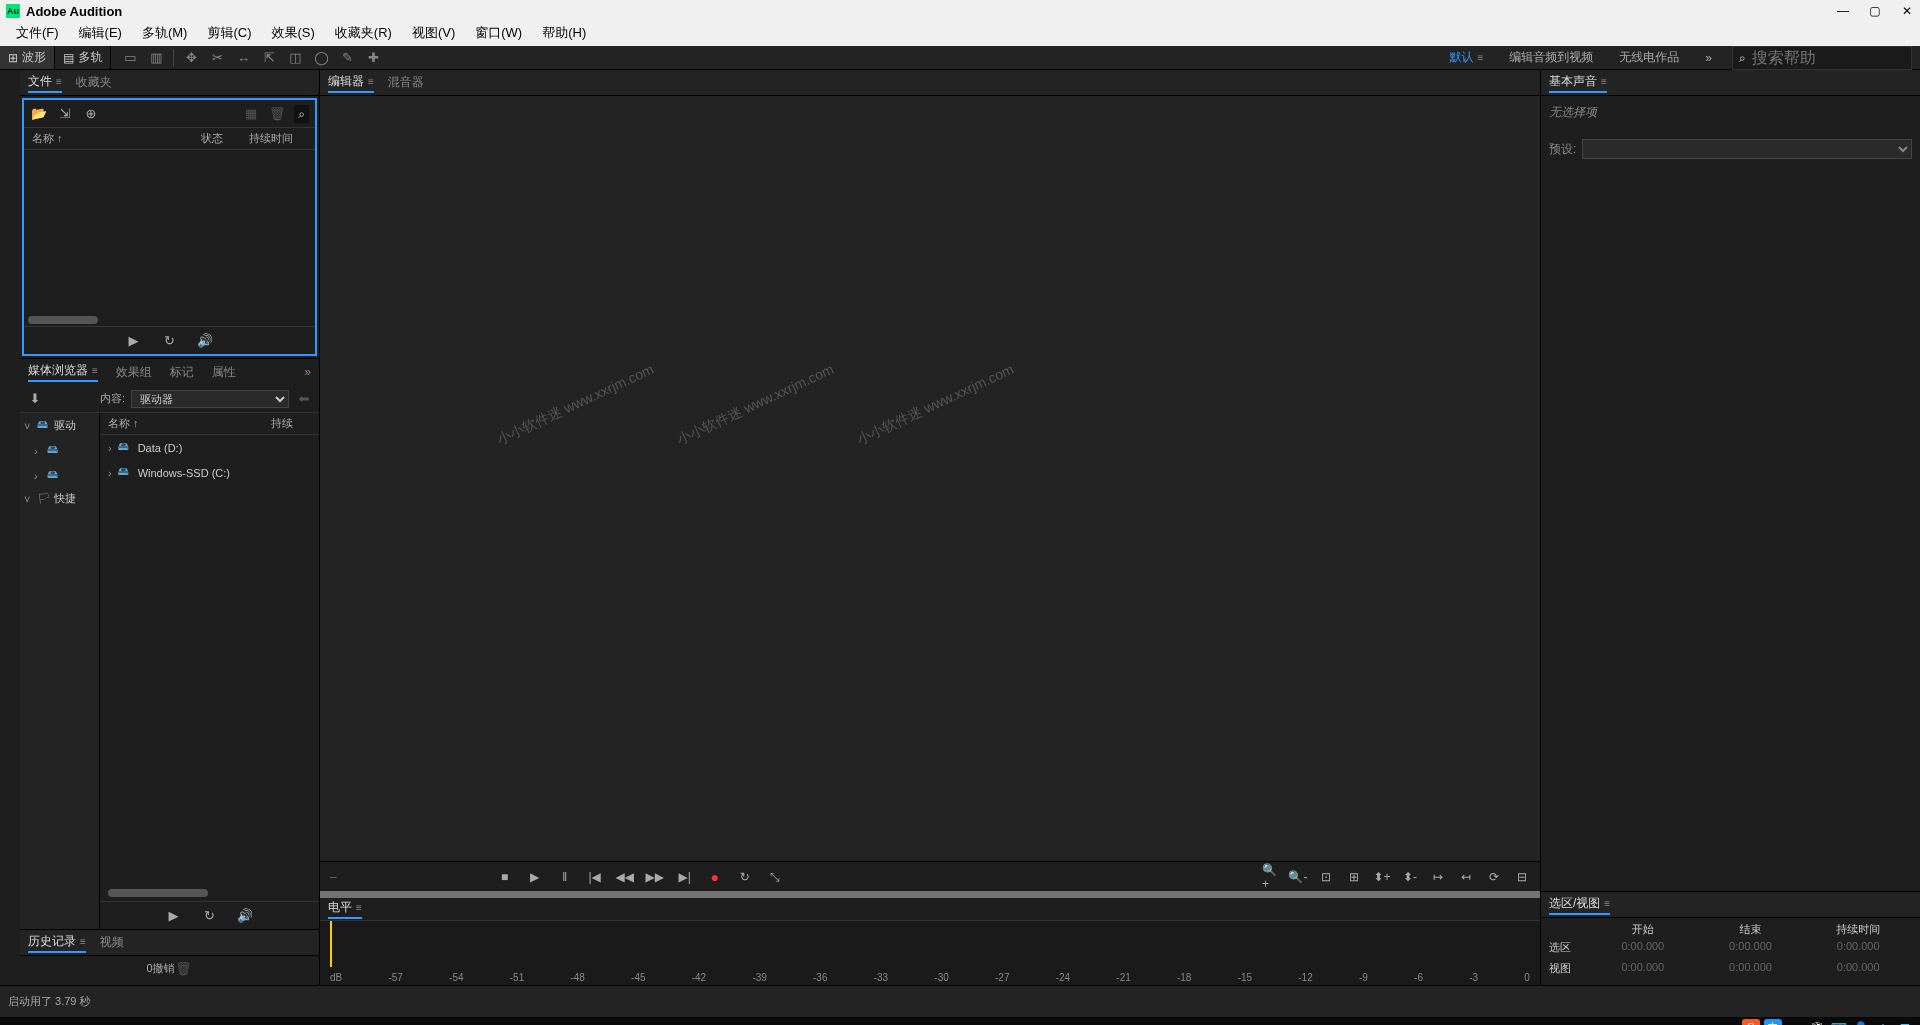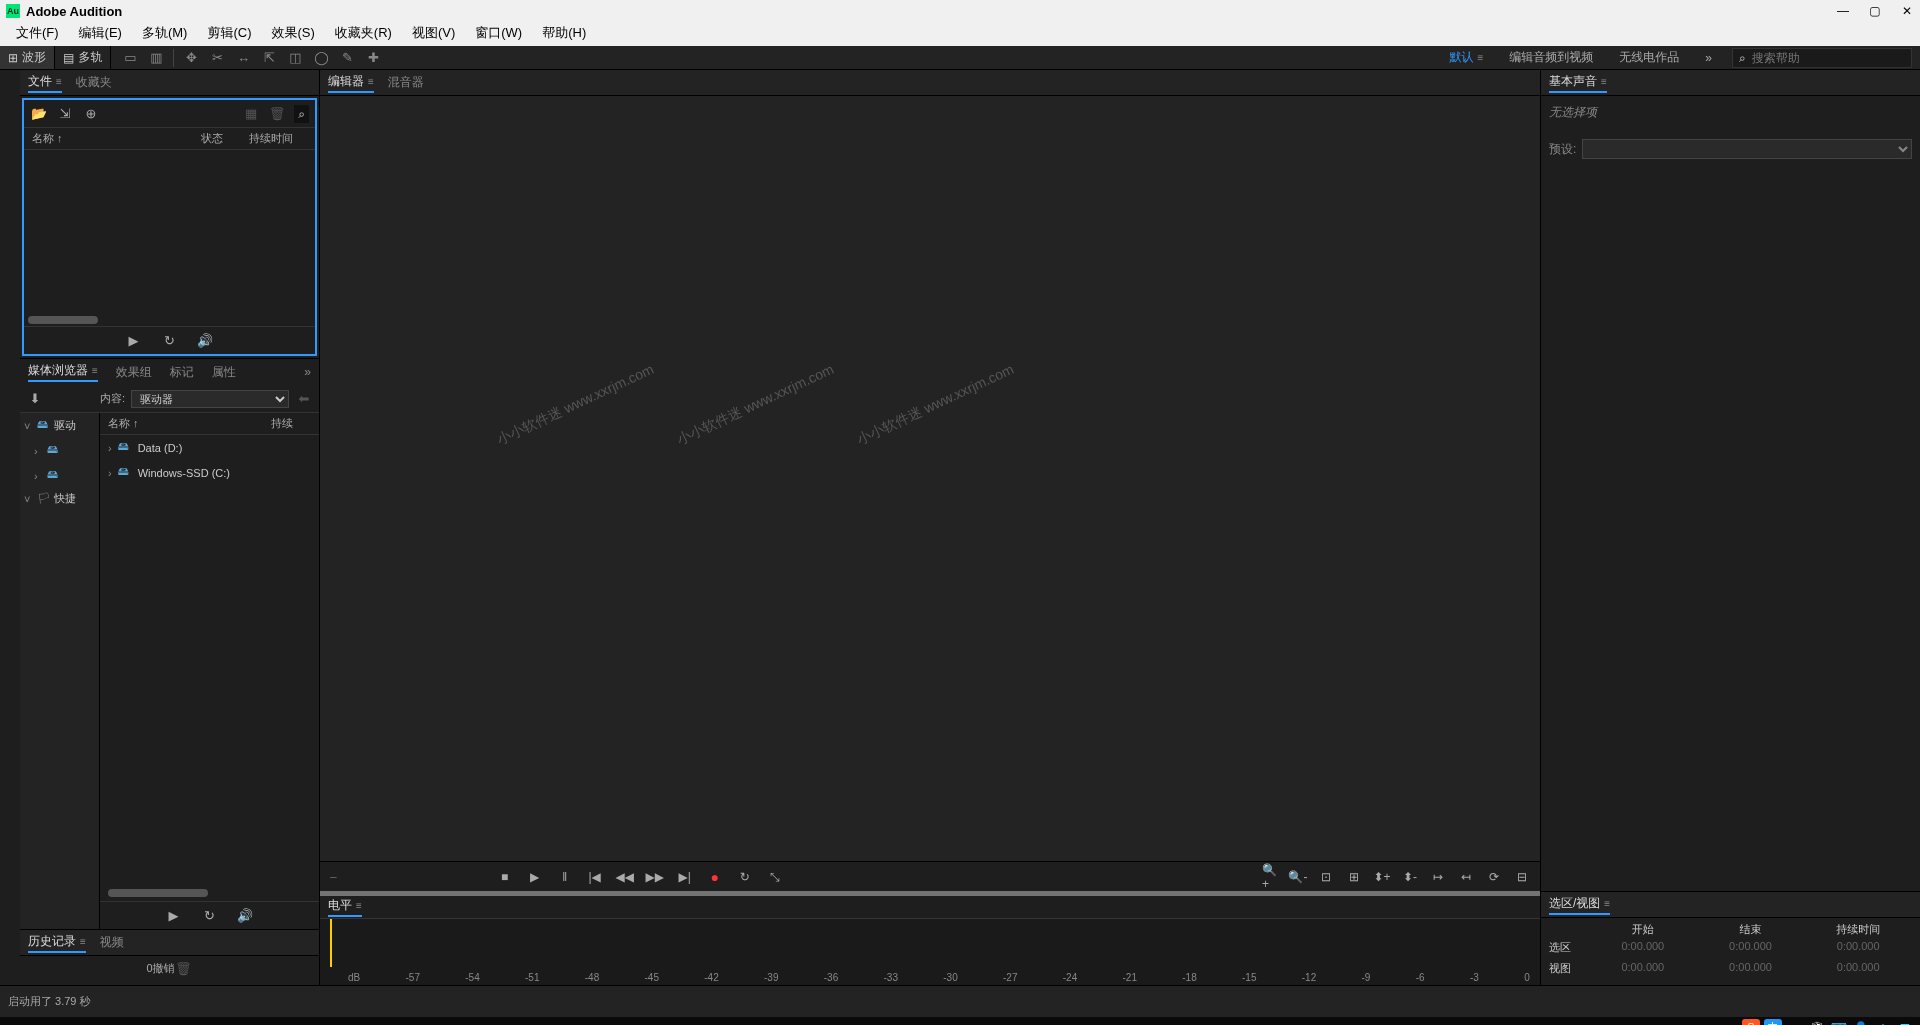--- a/index.html
+++ b/index.html
@@ -14,21 +14,21 @@
 .toolbar { height: 24px; background: #232323; display: flex; align-items: center; border-bottom: 1px solid #000; }
 .toolbar-left { display: flex; align-items: center; }
 .mode-btn { padding: 3px 8px; display: flex; align-items: center; gap: 4px; font-size: 12px; cursor: pointer; border-right: 1px solid #000; color: #ccc; }
 .mode-btn.active { background: #333; }
 .tool-icons { display: flex; gap: 8px; padding: 0 10px; }
 .tool-ico { width: 18px; height: 18px; color: #888; display: flex; align-items: center; justify-content: center; cursor: pointer; font-size: 13px; }
 .toolbar-right { margin-left: auto; display: flex; align-items: center; gap: 14px; padding-right: 8px; }
 .ws-tab { font-size: 12px; color: #aaa; cursor: pointer; padding: 2px 6px; display: flex; align-items: center; gap: 4px; }
 .ws-tab.active { color: #3399ff; }
 .search-help { background: #1a1a1a; border: 1px solid #333; padding: 2px 6px; display: flex; align-items: center; gap: 6px; width: 180px; }
-.search-help input { background: transparent; border: none; color: #f9a8d4; outline: none; font-size: 12px; width: 100%; }
+.search-help input { background: transparent; border: none; color: #f9a8d4; outline: none; font-size: 16px; width: 100%; }
 .main { display: flex; height: calc(1025px - 22px - 24px - 24px - 20px - 20px); }
 .left-col { width: 320px; display: flex; flex-direction: column; border-right: 1px solid #000; padding-left: 20px; }
 .panel-header { height: 26px; background: #232323; display: flex; align-items: center; padding: 0 8px; gap: 14px; border-bottom: 1px solid #000; }
 .panel-tab { color: #888; cursor: pointer; font-size: 12px; display: flex; align-items: center; gap: 4px; }
 .panel-tab.active { color: #ddd; border-bottom: 2px solid #3399ff; padding-bottom: 1px; }
 .panel-body { background: #1e1e1e; }
 .files-panel { border: 2px solid #3399ff; margin: 2px; display: flex; flex-direction: column; height: 258px; }
 .files-toolbar { height: 28px; display: flex; align-items: center; padding: 0 6px; gap: 8px; border-bottom: 1px solid #333; }
 .ico-btn { width: 18px; height: 16px; color: #aaa; display: flex; align-items: center; justify-content: center; cursor: pointer; font-size: 13px; }
 .files-toolbar .spacer { flex: 1; }
@@ -62,24 +62,24 @@
 .history-panel { border-top: 1px solid #000; height: 56px; }
 .history-body { padding: 4px 8px; display: flex; justify-content: center; align-items: center; color: #aaa; font-size: 11px; }
 .center-col { flex: 1; display: flex; flex-direction: column; }
 .editor-area { flex: 1; background: #232323; position: relative; }
 .watermark { position: absolute; color: #555; font-size: 14px; transform: rotate(-25deg); white-space: nowrap; }
 .transport { height: 30px; background: #1e1e1e; display: flex; align-items: center; padding: 0 10px; border-top: 1px solid #000; }
 .transport .tbtns { margin-left: 160px; display: flex; gap: 14px; align-items: center; }
 .tbtn { width: 16px; height: 16px; color: #aaa; display: flex; align-items: center; justify-content: center; cursor: pointer; font-size: 12px; }
 .rec { color: #ff3333; font-size: 14px; }
 .zoom-btns { margin-left: auto; display: flex; gap: 12px; }
-.levels-panel { height: 94px; border-top: 5px solid #737373; display: flex; flex-direction: column; }
+.levels-panel { height: 94px; border-top: 7px solid #737373; display: flex; flex-direction: column; }
 .levels-header { height: 22px; display: flex; align-items: center; padding: 0 8px; gap: 8px; }
 .meter { flex: 1; background: #1a1a1a; position: relative; border-top: 1px solid #333; }
-.meter-scale { position: absolute; bottom: 2px; left: 28px; right: 10px; display: flex; justify-content: space-between; font-size: 10px; color: #888; }
+.meter-scale { position: absolute; bottom: 2px; left: 10px; right: 10px; display: flex; justify-content: space-between; font-size: 10px; color: #888; }
 .meter-mark { position: absolute; left: 10px; top: 0; bottom: 18px; width: 2px; background: #ffcc00; }
 .right-col { width: 380px; border-left: 1px solid #000; display: flex; flex-direction: column; }
 .ess-body { padding: 8px; color: #888; font-style: italic; font-size: 12px; }
 .preset-row { display: flex; align-items: center; gap: 6px; padding: 4px 8px; margin-top: 6px; }
 .preset-row select { background: #2a2a2a; border: 1px solid #444; color: #888; flex: 1; padding: 2px; font-size: 11px; }
 .sel-panel { height: 94px; border-top: 1px solid #000; }
 .sel-grid { padding: 4px 8px; }
 .sel-head { display: flex; font-size: 11px; color: #ccc; }
 .sel-head .sh { flex: 1; text-align: center; }
 .sel-row { display: flex; font-size: 11px; color: #888; padding: 3px 0; }

